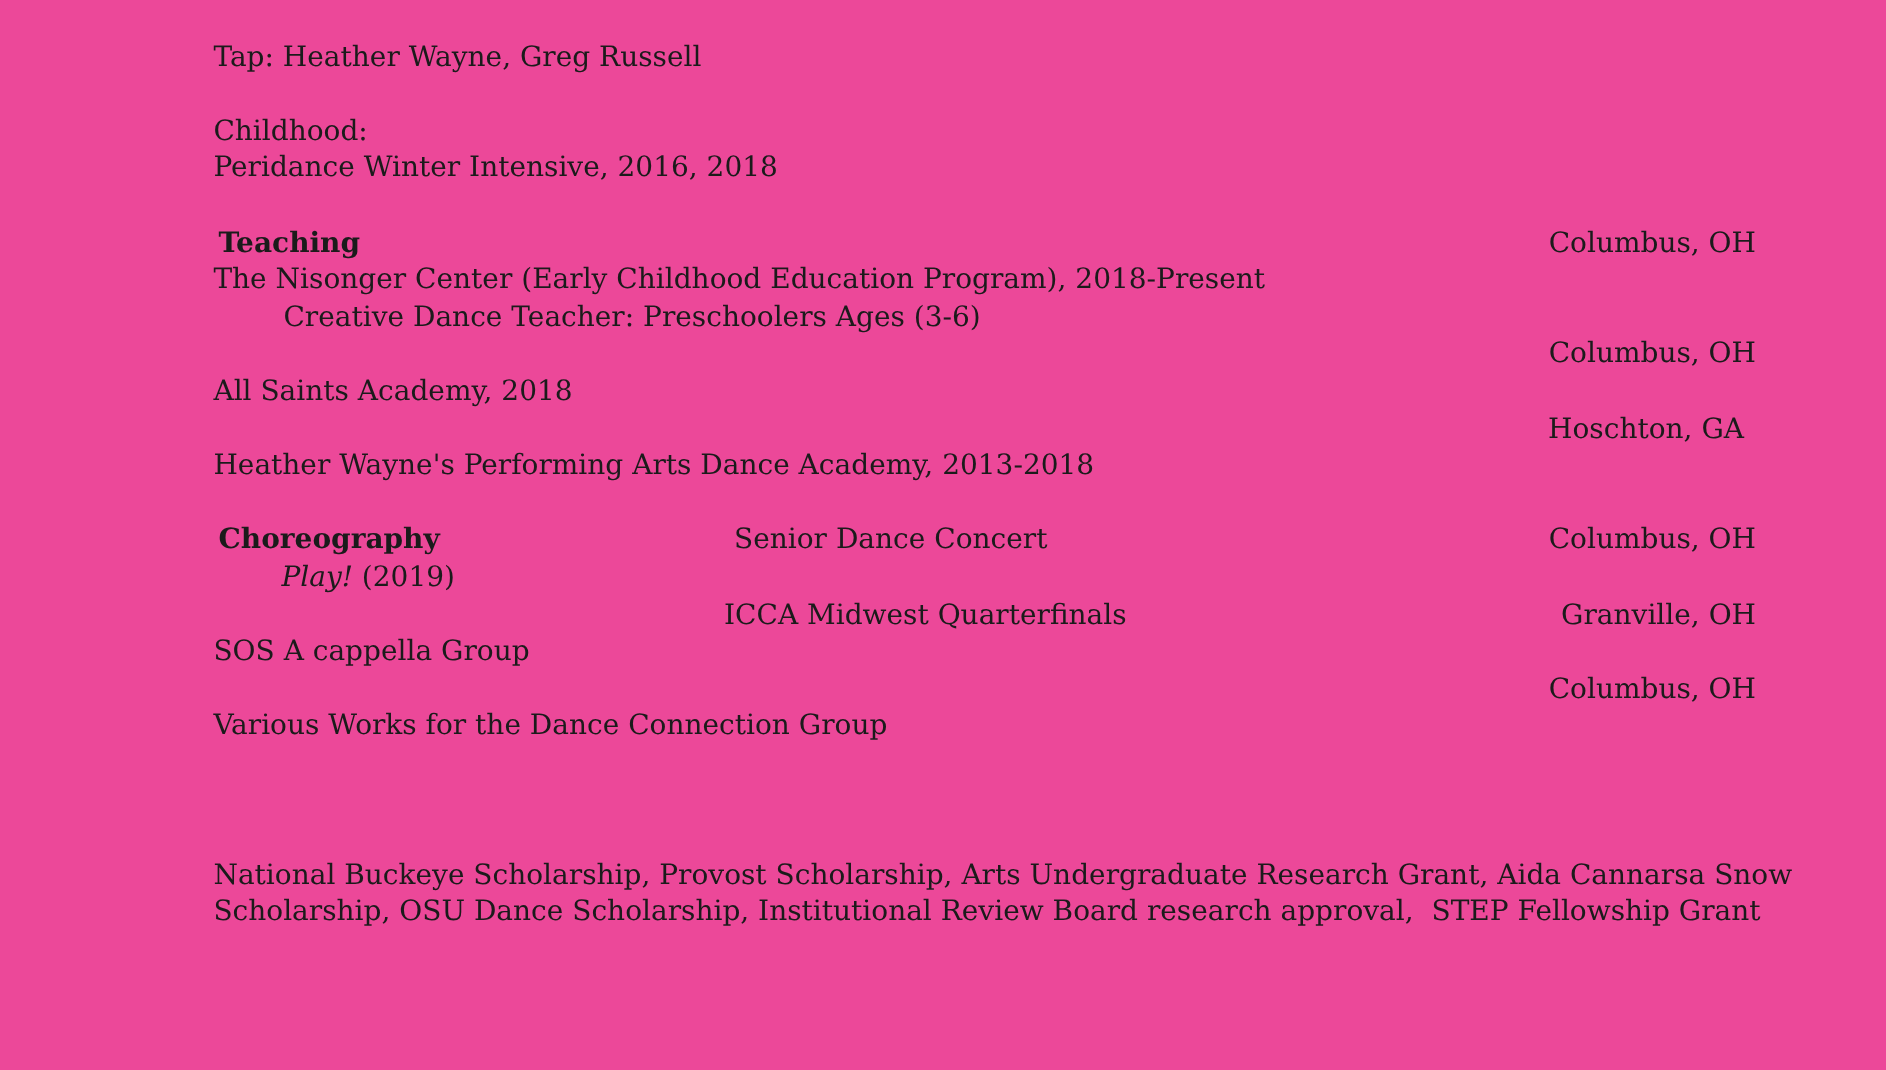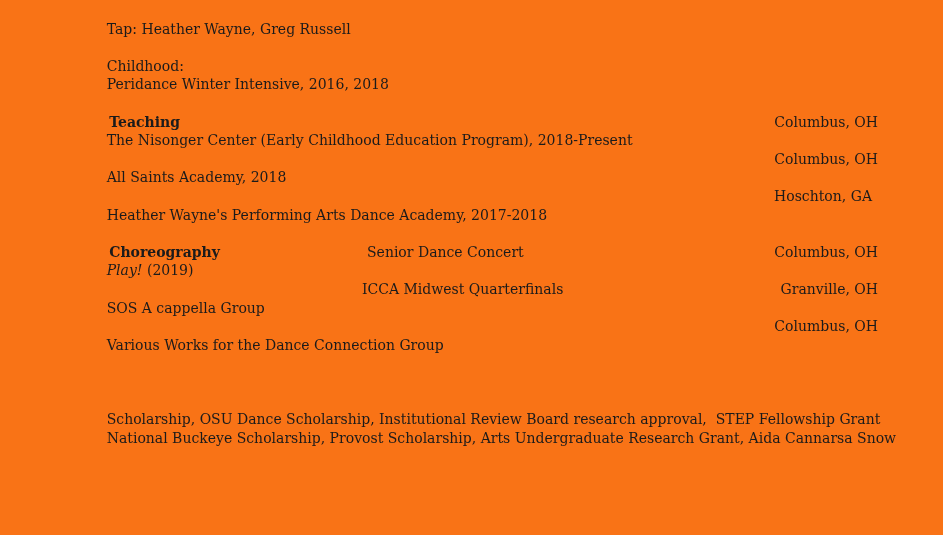--- a/index.html
+++ b/index.html
@@ -4,21 +4,21 @@
 <style>
   html, body {
     margin: 0;
     padding: 0;
     background: #ffffff;
   }
   .page {
     position: relative;
     width: 943px;
     height: 535px;
-    background: #f97316;
+    background: #ec4899;
     overflow: hidden;
     font-family: "DejaVu Serif", serif;
     font-size: 14px;
     color: #1b1b1b;
   }
   .doc {
     position: absolute;
     top: 1px;
     left: 0;
     width: 100%;
@@ -26,21 +26,21 @@
   .line {
     position: relative;
     height: 18.6px;
     line-height: 18.6px;
     padding-left: 80px;
     box-sizing: border-box;
     white-space: pre;
   }
   .line.indent { padding-left: 115px; }
   .bold { font-weight: bold; }
-  .italic { font-style: italic; }
+  .italic { font-style: italic; margin-left: 34px; }
   .mid {
     position: absolute;
     top: 0;
     white-space: pre;
     text-align: center;
   }
   .mid-a { left: 367px; }
   .mid-b { left: 362px; }
   .loc {
     position: absolute;
@@ -71,30 +71,33 @@
     <div class="line blank"></div>
 
     <div class="line bold">
       <span>Teaching</span>
     </div>
 
     <div class="line">
       <span>The Nisonger Center (Early Childhood Education Program), 2018-Present</span>
       <span class="loc">Columbus, OH</span>
     </div>
+    <div class="line indent">
+      <span>Creative Dance Teacher: Preschoolers Ages (3-6)</span>
+    </div>
     <div class="line blank"></div>
 
     <div class="line">
       <span>All Saints Academy, 2018</span>
       <span class="loc">Columbus, OH</span>
     </div>
     <div class="line blank"></div>
 
     <div class="line">
-      <span>Heather Wayne's Performing Arts Dance Academy, 2017-2018</span>
+      <span>Heather Wayne's Performing Arts Dance Academy, 2013-2018</span>
       <span class="loc r71">Hoschton, GA</span>
     </div>
     <div class="line blank"></div>
 
     <div class="line bold">
       <span>Choreography</span>
     </div>
 
     <div class="line">
       <span class="italic">Play!</span><span> (2019)</span>
@@ -112,20 +115,20 @@
 
     <div class="line">
       <span>Various Works for the Dance Connection Group</span>
       <span class="loc">Columbus, OH</span>
     </div>
     <div class="line blank"></div>
     <div class="line blank"></div>
     <div class="line blank"></div>
 
     <div class="line">
-      <span>Scholarship, OSU Dance Scholarship, Institutional Review Board research approval,  STEP Fellowship Grant</span>
+      <span>National Buckeye Scholarship, Provost Scholarship, Arts Undergraduate Research Grant, Aida Cannarsa Snow</span>
     </div>
     <div class="line">
-      <span>National Buckeye Scholarship, Provost Scholarship, Arts Undergraduate Research Grant, Aida Cannarsa Snow</span>
+      <span>Scholarship, OSU Dance Scholarship, Institutional Review Board research approval,  STEP Fellowship Grant</span>
     </div>
 
   </div>
 </div>
 
 </body></html>

